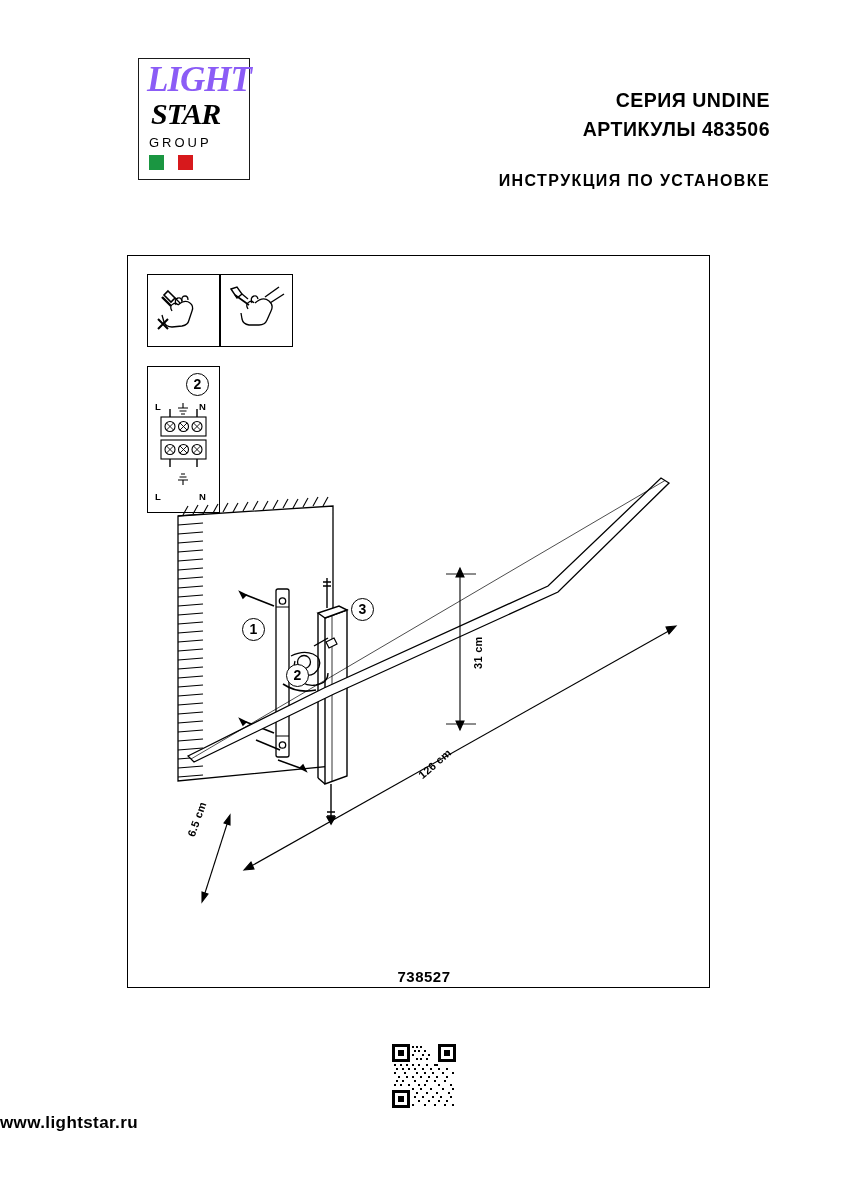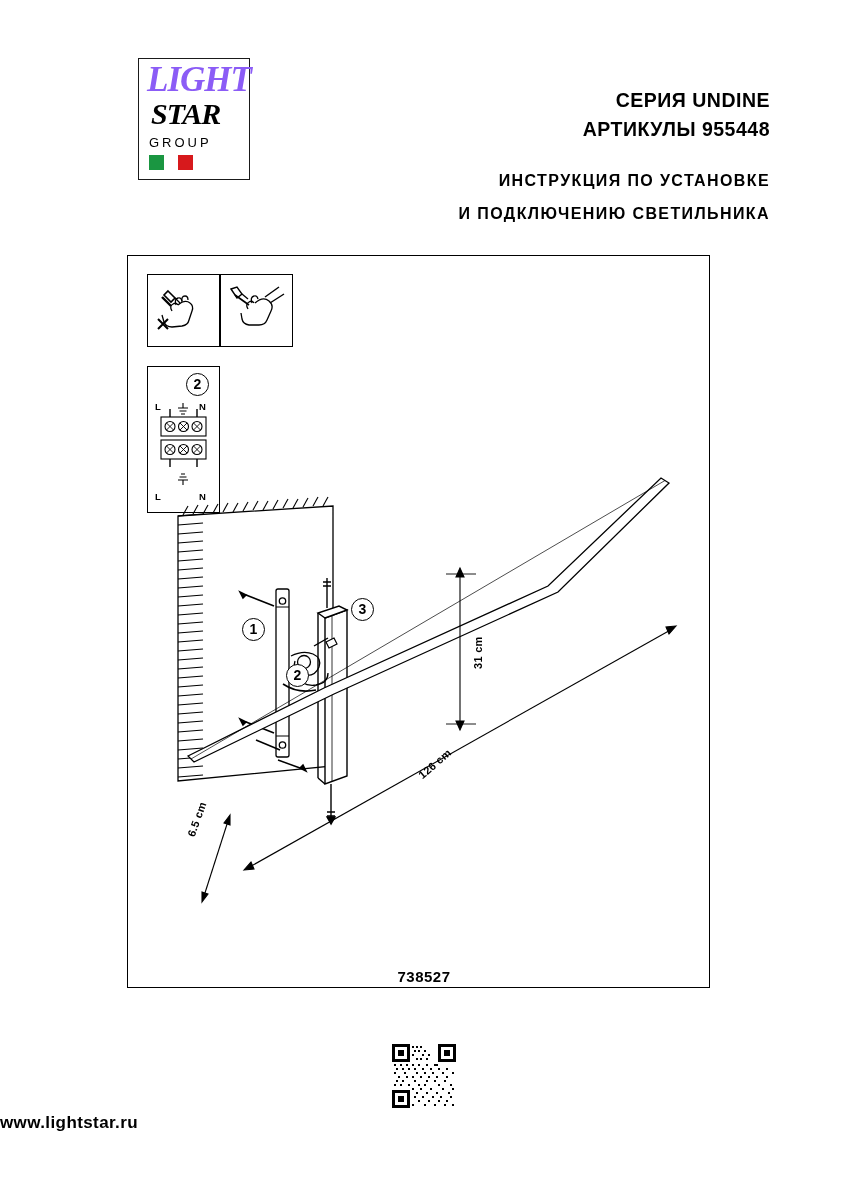--- a/index.html
+++ b/index.html
@@ -222,23 +222,22 @@
     <div class="logo-group">GROUP</div>
     <div class="logo-flag">
       <i class="flag-green"></i>
         <i class="flag-white"></i>
         <i class="flag-red"></i>
     </div>
   </div>
 
   <div class="title-block">
     <div class="series-line">СЕРИЯ UNDINE</div>
-    <div class="article-line">АРТИКУЛЫ 955448</div>
+    <div class="article-line">АРТИКУЛЫ 483506</div>
     <div class="instruction-line1">ИНСТРУКЦИЯ ПО УСТАНОВКЕ</div>
-    <div class="instruction-line2">И ПОДКЛЮЧЕНИЮ СВЕТИЛЬНИКА</div>
   </div>
 
 </div>
 
 <div class="diagram-frame">
 
   <div class="tool-box tool-box-1">
     <svg width="71" height="71" viewBox="0 0 71 71">
       <g fill="none" stroke="#000" stroke-width="1.3">
 

